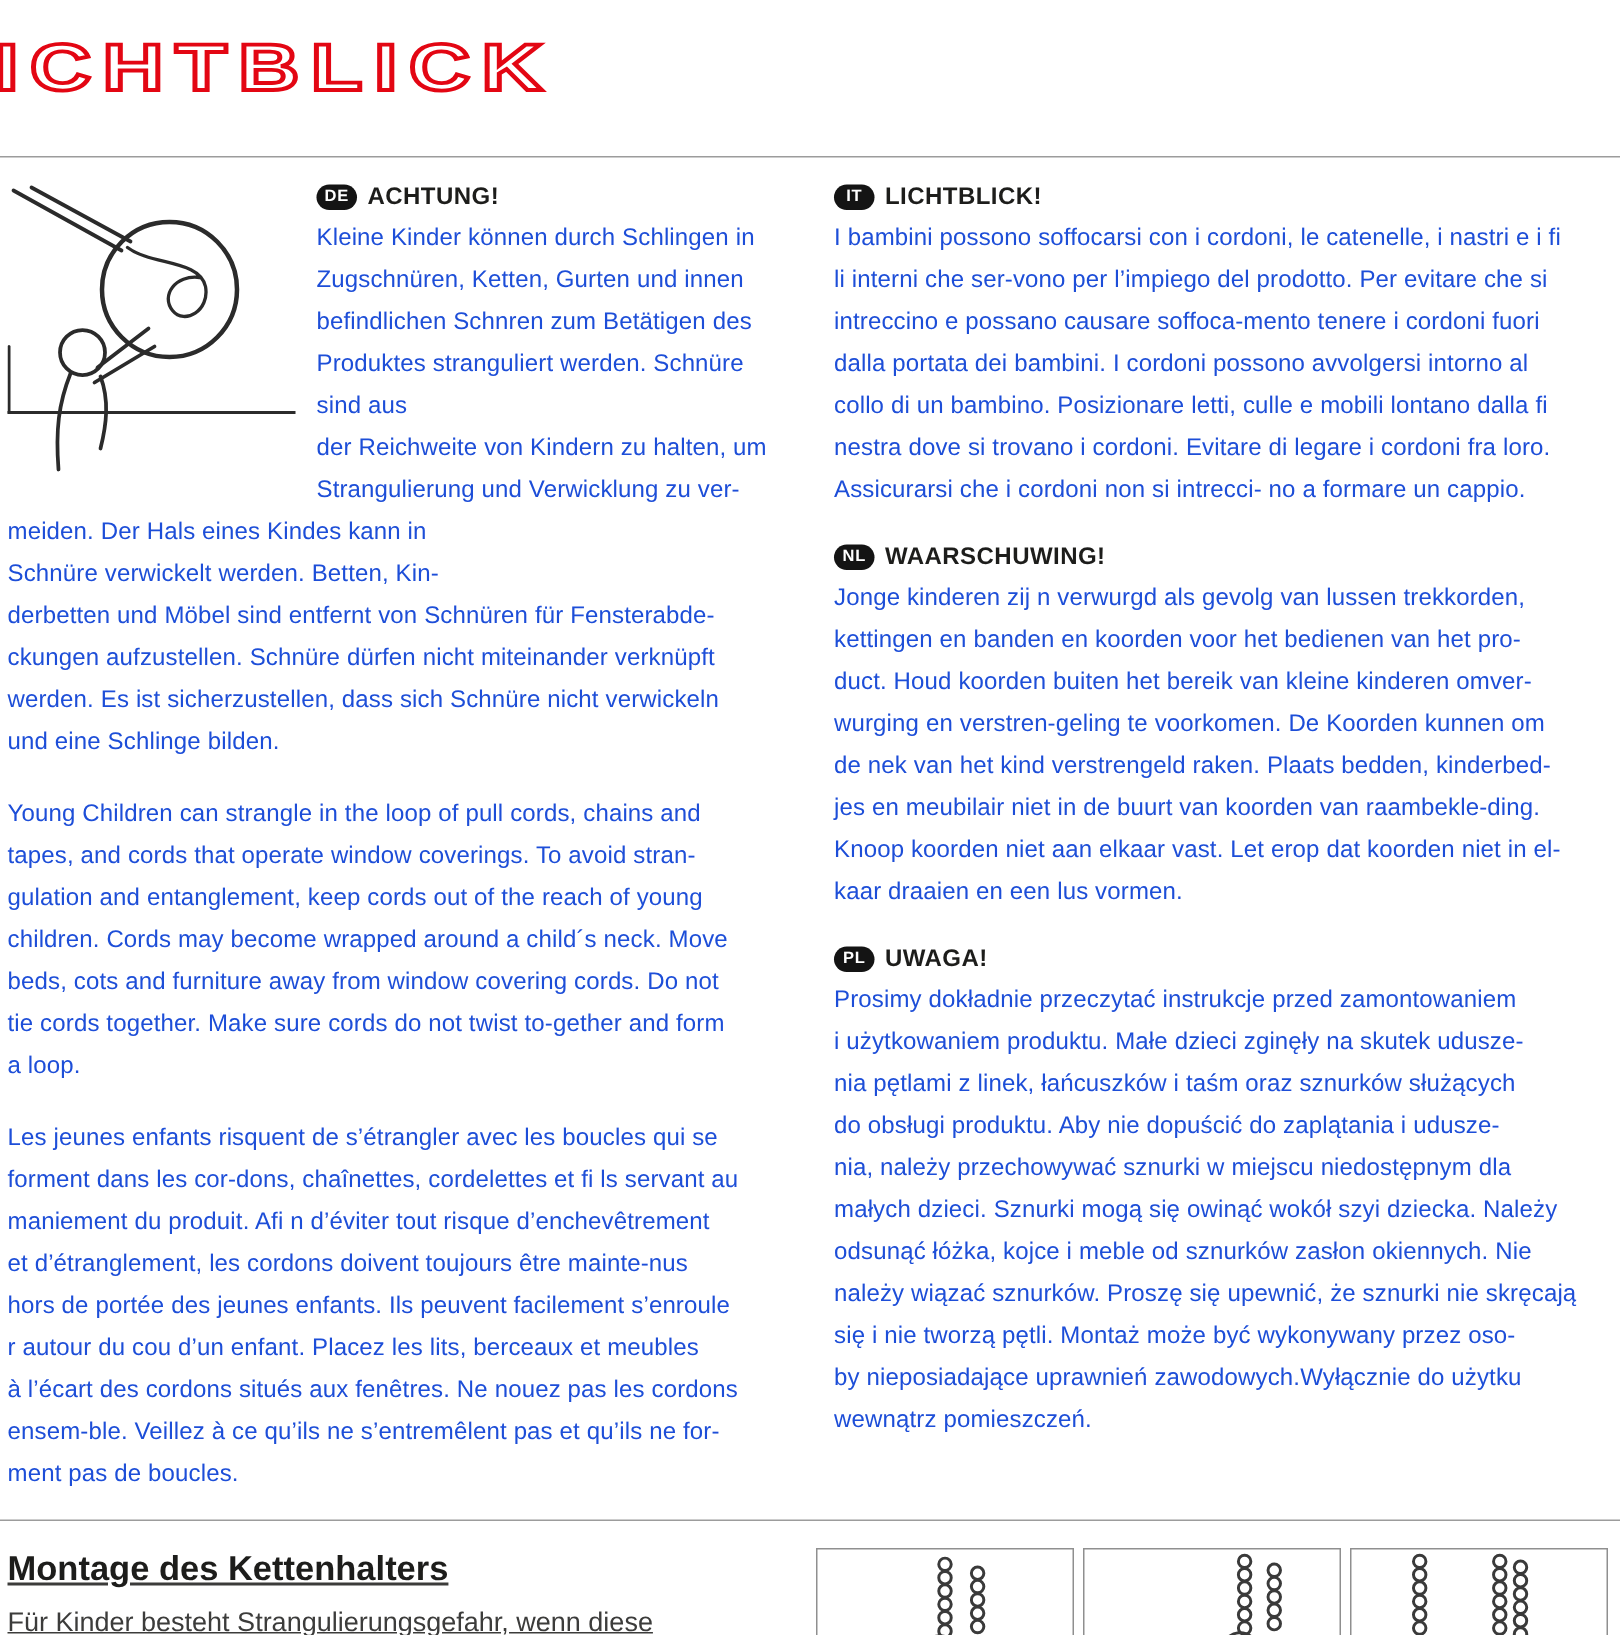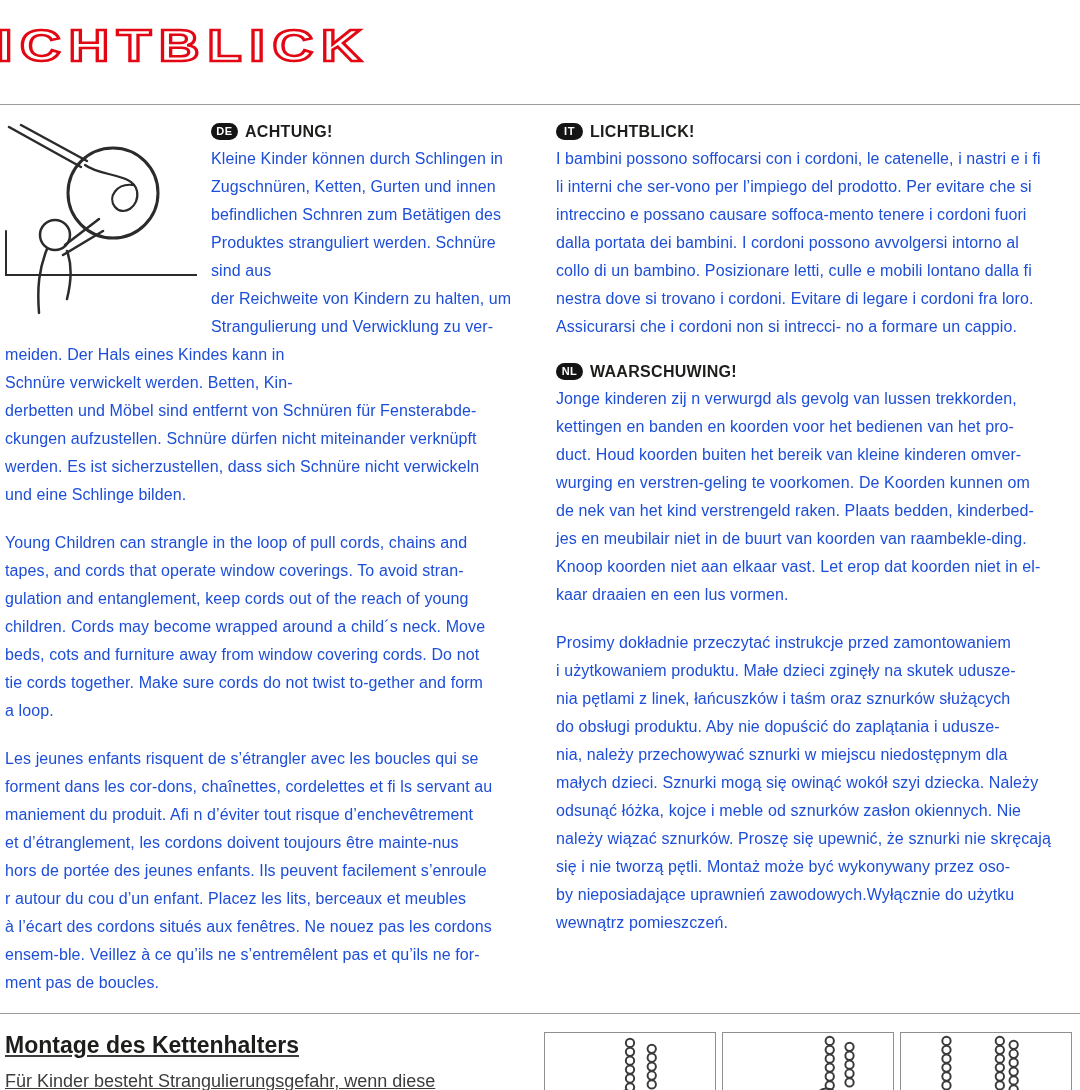--- a/index.html
+++ b/index.html
@@ -163,20 +163,21 @@
 kettingen en banden en koorden voor het bedienen van het pro-
 duct. Houd koorden buiten het bereik van kleine kinderen omver-
 wurging en verstren-geling te voorkomen. De Koorden kunnen om
 de nek van het kind verstrengeld raken.  Plaats bedden, kinderbed-
 jes en meubilair niet in de buurt van koorden van raambekle-ding.
 Knoop koorden niet aan elkaar vast. Let erop dat koorden niet in el-
 kaar draaien en een lus vormen.</p>
       </div>
 
       <div class="warn-section">
+        <h3 class="warn-title"><span class="badge">PL</span><span>UWAGA!</span></h3>
         <p class="warn-body">Prosimy dokładnie przeczytać instrukcje przed zamontowaniem
 i użytkowaniem produktu. Małe dzieci zginęły na skutek udusze-
 nia pętlami z linek, łańcuszków i taśm oraz sznurków służących
 do obsługi produktu. Aby nie dopuścić do zaplątania i udusze-
 nia, należy przechowywać sznurki w miejscu niedostępnym dla
 małych dzieci. Sznurki mogą się owinąć wokół szyi dziecka. Należy
 odsunąć łóżka, kojce i meble od sznurków zasłon okiennych. Nie
 należy wiązać sznurków. Proszę się upewnić, że sznurki nie skręcają
 się i nie tworzą pętli. Montaż może być wykonywany przez oso-
 by nieposiadające uprawnień zawodowych.Wyłącznie do użytku

